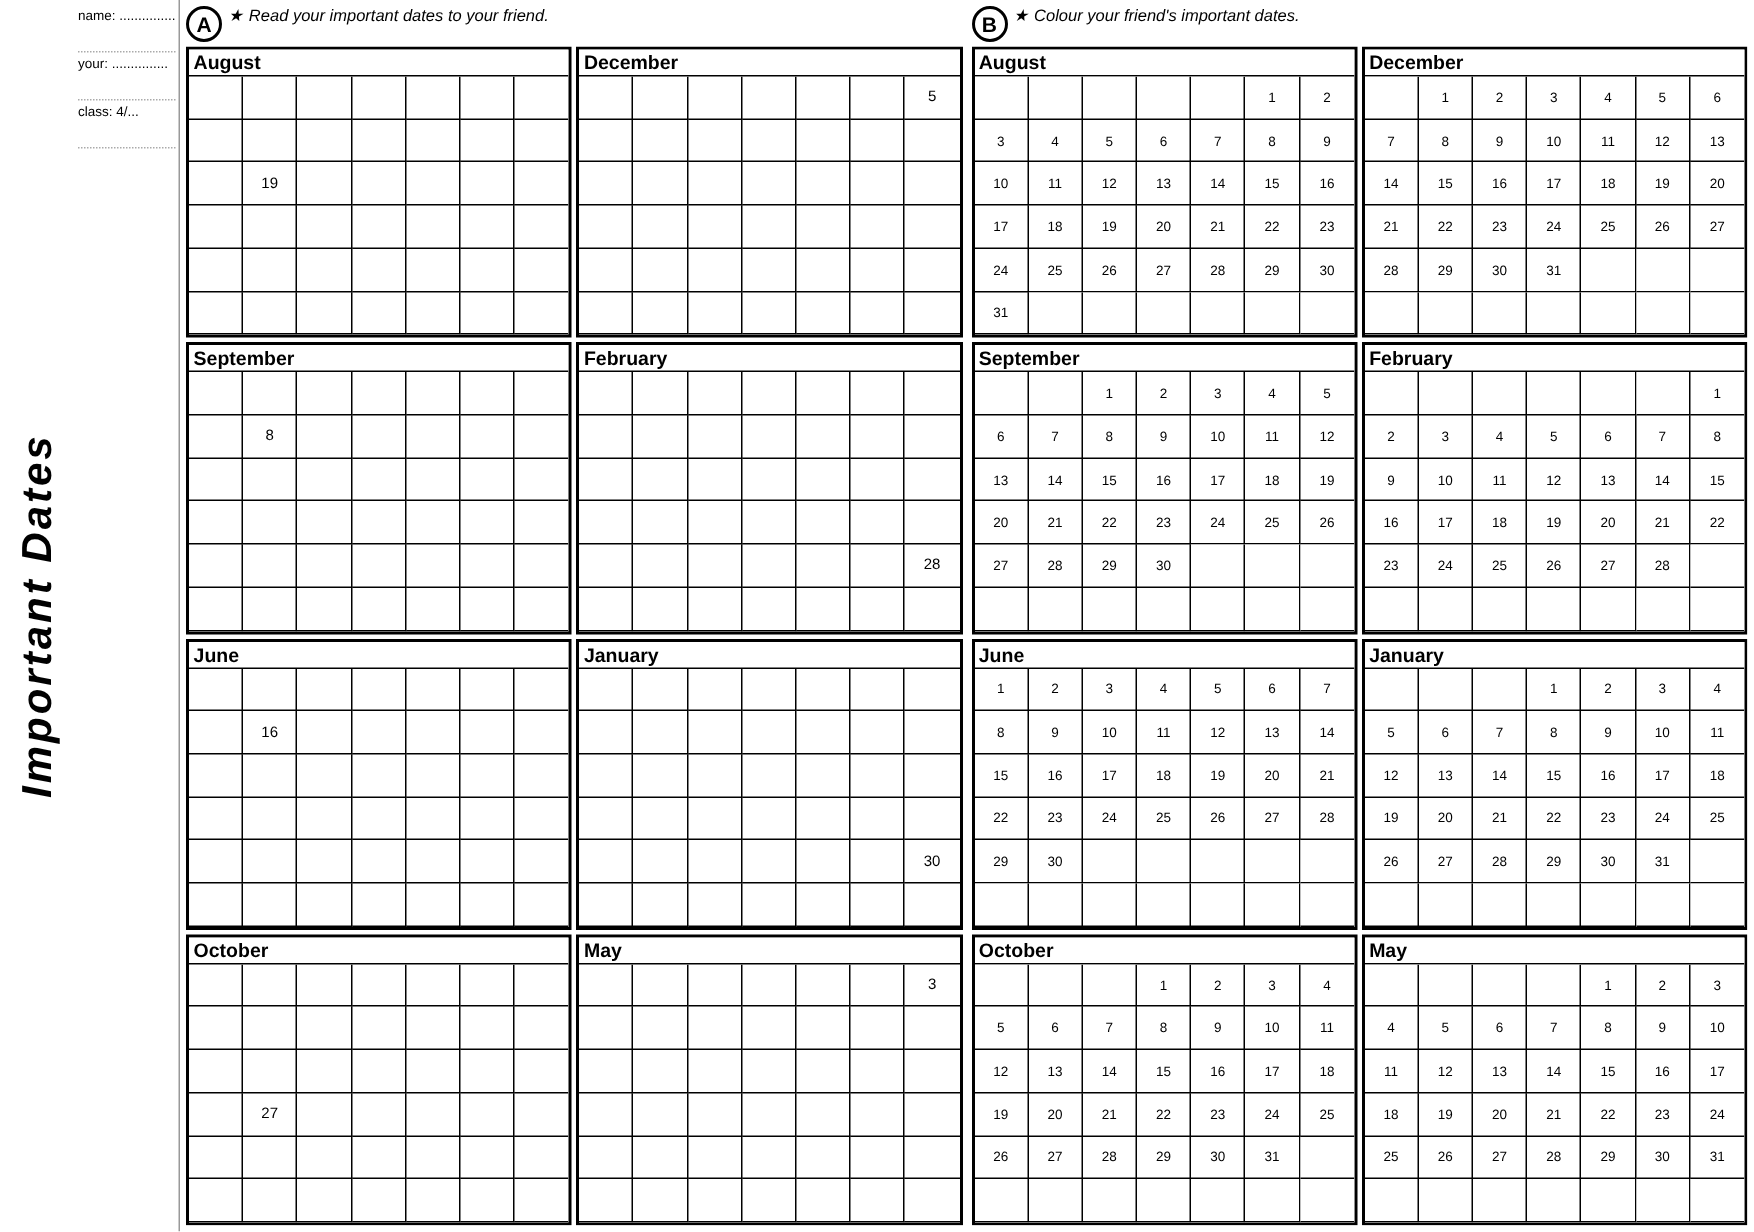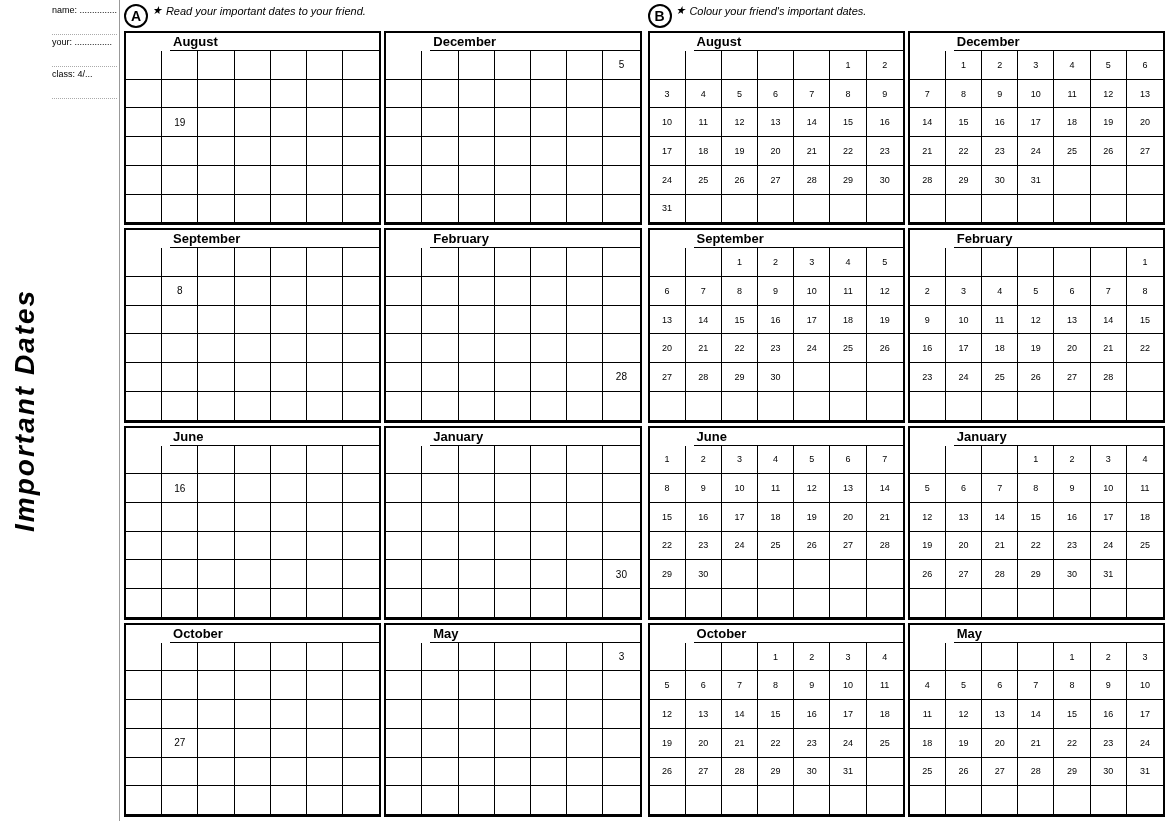--- a/index.html
+++ b/index.html
@@ -119,21 +119,20 @@
       flex-direction: column;
       overflow: hidden;
     }
 
     .calendar-title {
       font-size: 13px;
       font-weight: bold;
       padding: 1px 3px;
       border-bottom: 1px solid #000;
       background: #fff;
-      margin-left: 44px;
     }
 
     
     .blank-calendar-grid {
       display: grid;
       grid-template-columns: repeat(7, 1fr);
       flex: 1;
       overflow: hidden;
     }
 

